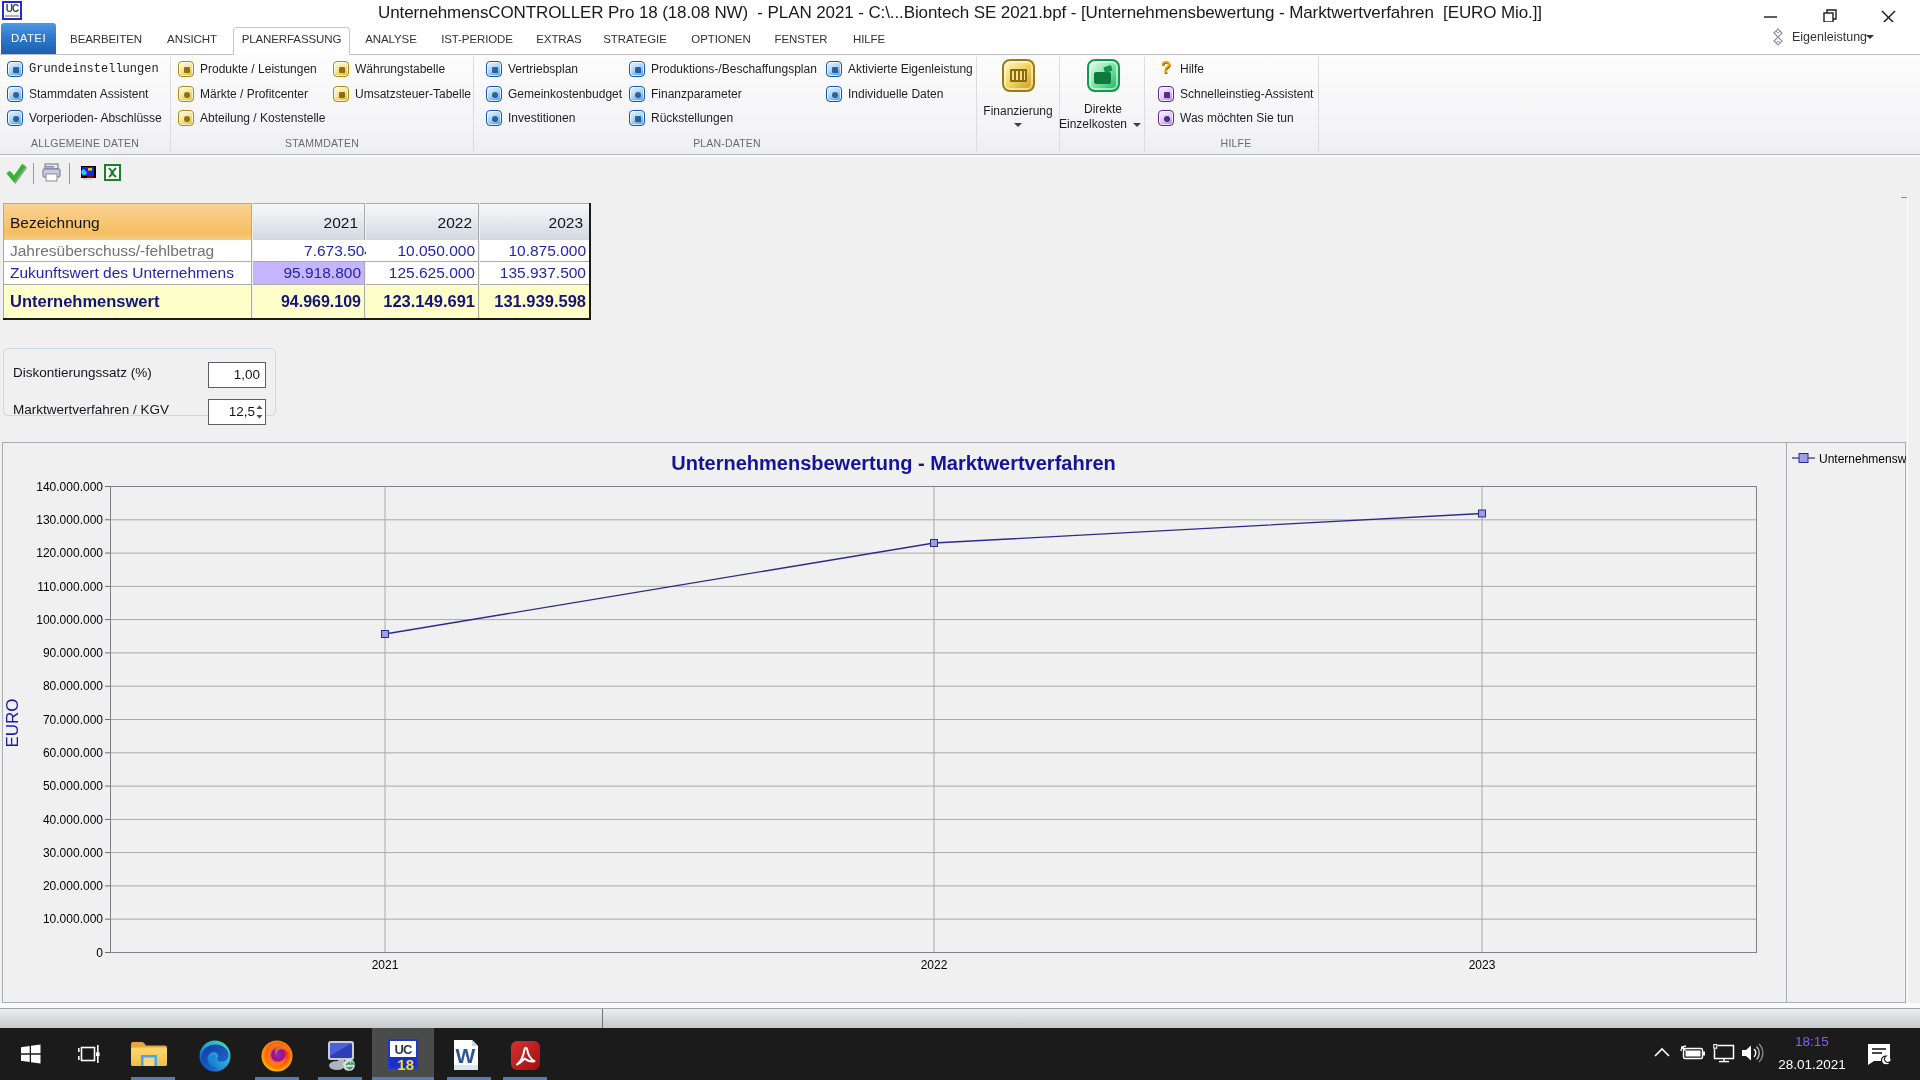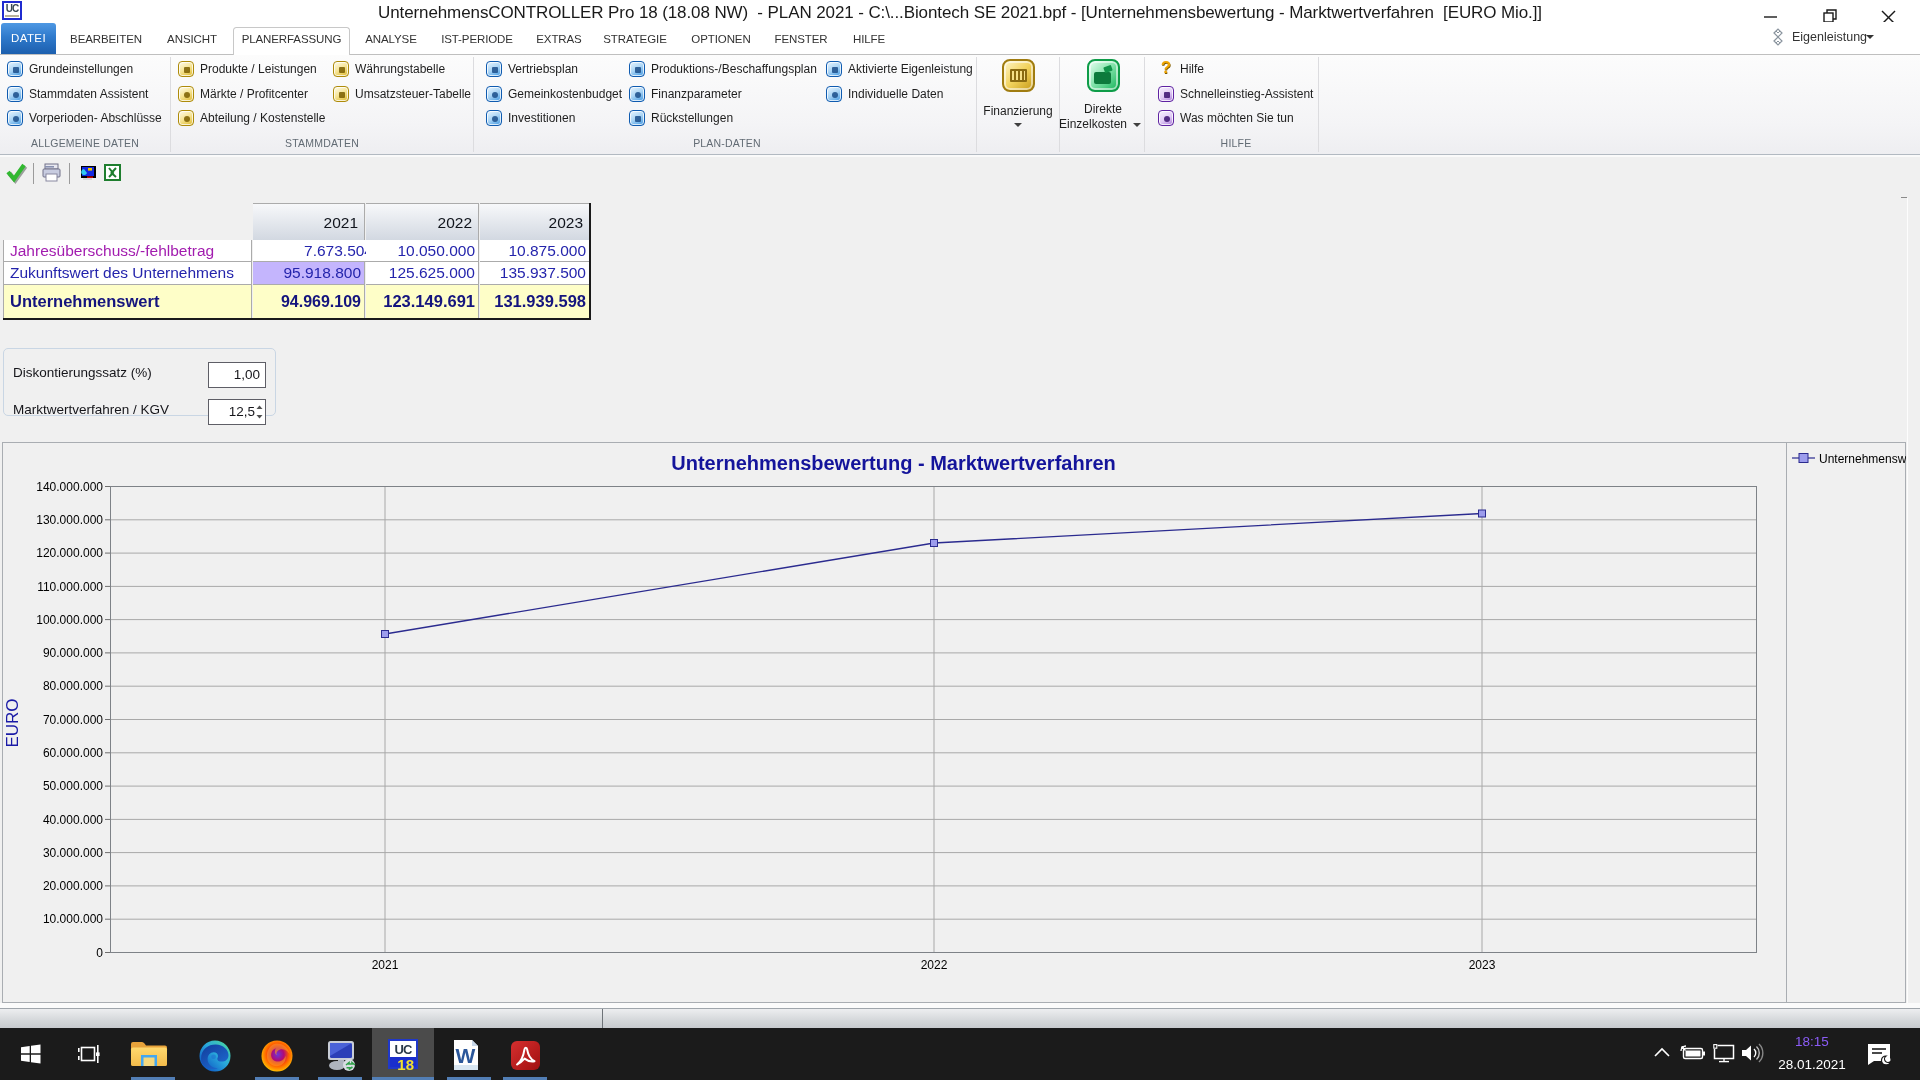--- a/index.html
+++ b/index.html
@@ -89,21 +89,21 @@
   <div class="abs vsep" style="left:1144px;"></div>
   <div class="abs vsep" style="left:1318px;"></div>
   <div class="abs glabel" style="left:2px;width:166px;">ALLGEMEINE DATEN</div>
   <div class="abs glabel" style="left:239px;width:166px;">STAMMDATEN</div>
   <div class="abs glabel" style="left:644px;width:166px;">PLAN-DATEN</div>
   <div class="abs glabel" style="left:1153px;width:166px;">HILFE</div>
 
   <div class="abs ic16 icb" style="left:7px;top:61px;">
     <span class="glyph" style="background:#1B4E8A;"></span>
   </div>
-  <div class="abs ri" style="left:29px;top:61px;">Grundeinstellungen</div>
+  <div class="abs ri" style="left:29px;top:61px;font-family:Liberation Mono, monospace;">Grundeinstellungen</div>
   <div class="abs ic16 icb" style="left:7px;top:86px;">
     <span class="glyph" style="background:#1B4E8A;border-radius:50%;"></span>
   </div>
   <div class="abs ri" style="left:29px;top:86px;">Stammdaten Assistent</div>
   <div class="abs ic16 icb" style="left:7px;top:110px;">
     <span class="glyph" style="background:#1B4E8A;border-radius:50%;"></span>
   </div>
   <div class="abs ri" style="left:29px;top:110px;">Vorperioden- Abschlüsse</div>
 
   <div class="abs ic16 icg" style="left:178px;top:61px;">
@@ -206,32 +206,35 @@
     <rect x="88" y="10" width="4" height="2.6" fill="#F0C800"></rect>
     <rect x="87" y="18.4" width="6" height="1.6" fill="#C00000"></rect>
     <rect x="83" y="20" width="9" height="2" fill="#D8D8D8"></rect>
 
     <rect x="105" y="7" width="15" height="15" fill="#FFFFFF" stroke="#1E7E2E" stroke-width="2"></rect>
     <path d="M109 10 L113 15 L109 19 M116 10 L111.5 15 L116 19" stroke="#1E7E2E" stroke-width="2" fill="none"></path>
   </svg>
 
   <div class="abs" style="left:3px;top:203px;width:588px;height:117px;border-right:2px solid #1A1A1A;border-bottom:2px solid #1A1A1A;">
 
+    <div class="abs" style="left:0;top:0;width:249px;height:37px;border-top:1px solid #ABABAB;border-left:1px solid #ABABAB;border-right:1px solid #ABABAB;background:linear-gradient(#FBD394,#F5BE62 78%,#F8CB80);">
+       <div style="position:absolute;left:6px;top:0;line-height:37px;font-size:15.5px;color:#10141C;">Bezeichnung</div>
+    </div>
     <div class="abs" style="left:250px;top:0;width:112px;height:37px;border-top:1px solid #ABABAB;border-right:1px solid #ABABAB;background:linear-gradient(#F7F8FA,#D2D8E1);">
        <div style="position:absolute;right:6px;top:0;line-height:37px;font-size:15.5px;color:#10141C;">2021</div>
     </div>
     <div class="abs" style="left:363px;top:0;width:113px;height:37px;border-top:1px solid #ABABAB;border-right:1px solid #ABABAB;background:linear-gradient(#F7F8FA,#D2D8E1);">
        <div style="position:absolute;right:6px;top:0;line-height:37px;font-size:15.5px;color:#10141C;">2022</div>
     </div>
     <div class="abs" style="left:477px;top:0;width:109px;height:37px;border-top:1px solid #ABABAB;background:linear-gradient(#F7F8FA,#D2D8E1);">
        <div style="position:absolute;right:6px;top:0;line-height:37px;font-size:15.5px;color:#10141C;">2023</div>
     </div>
 
     <div class="abs" style="left:0;top:37px;width:249px;height:22px;background:#FFFFFF;border-left:1px solid #ABABAB;border-right:1px solid #ABABAB;border-bottom:1px solid #ABABAB;">
-       <div style="position:absolute;left:6px;top:0;line-height:21px;font-size:15.5px;color:#a21caf;">Jahresüberschuss/-fehlbetrag</div>
+       <div style="position:absolute;left:6px;top:0;line-height:21px;font-size:15.5px;color:#737373;">Jahresüberschuss/-fehlbetrag</div>
     </div>
     <div class="abs" style="left:250px;top:37px;width:124px;height:22px;background:#FFFFFF;border-right:1px solid #ABABAB;border-bottom:1px solid #ABABAB;">
        <div style="position:absolute;right:3px;top:0;line-height:21px;font-size:15.5px;color:#2424AC;">7.673.504</div>
     </div>
     <div class="abs" style="left:363px;top:37px;width:113px;height:22px;background:#FFFFFF;border-right:1px solid #ABABAB;border-bottom:1px solid #ABABAB;">
        <div style="position:absolute;right:3px;top:0;line-height:21px;font-size:15.5px;color:#2424AC;">10.050.000</div>
     </div>
     <div class="abs" style="left:477px;top:37px;width:109px;height:22px;background:#FFFFFF;border-bottom:1px solid #ABABAB;">
        <div style="position:absolute;right:3px;top:0;line-height:21px;font-size:15.5px;color:#2424AC;margin-left:10px;">10.875.000</div>
     </div>

